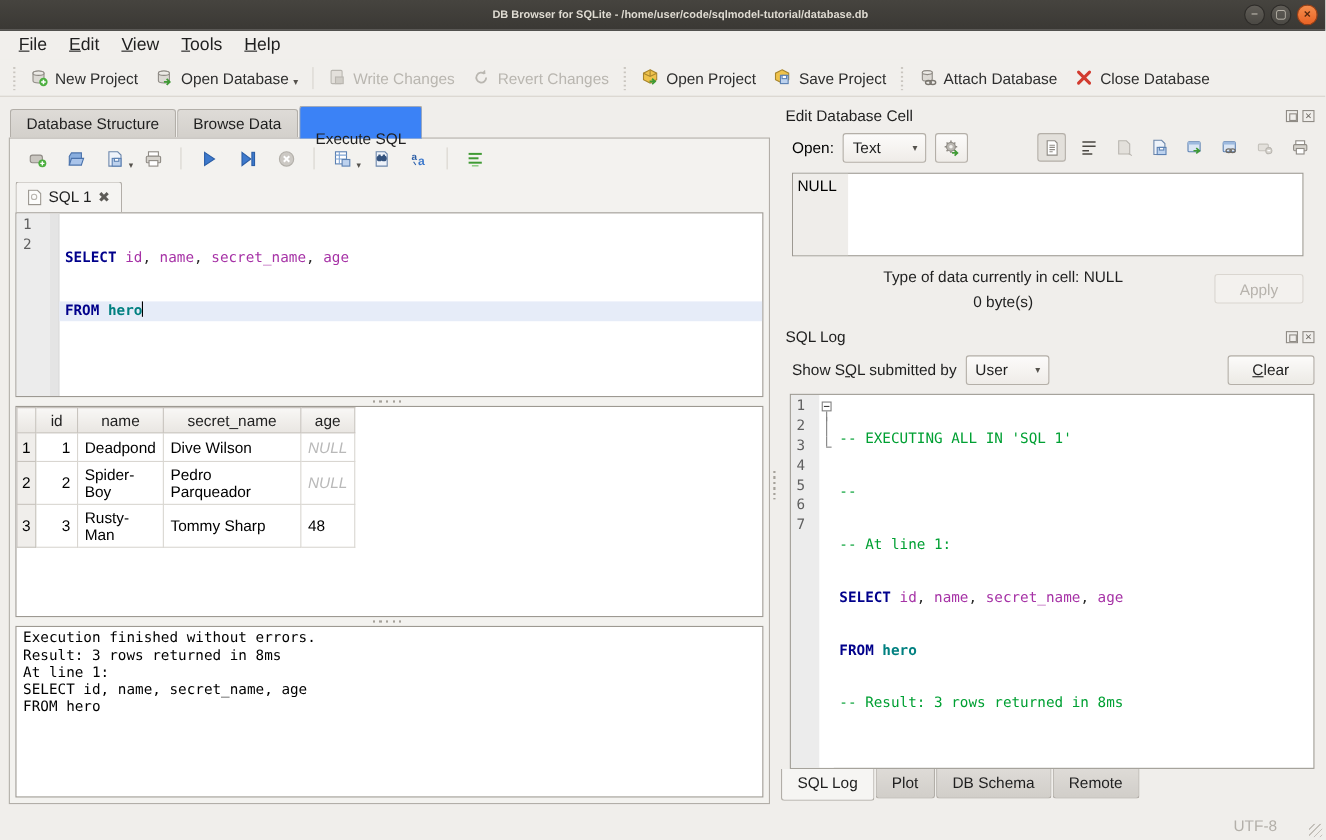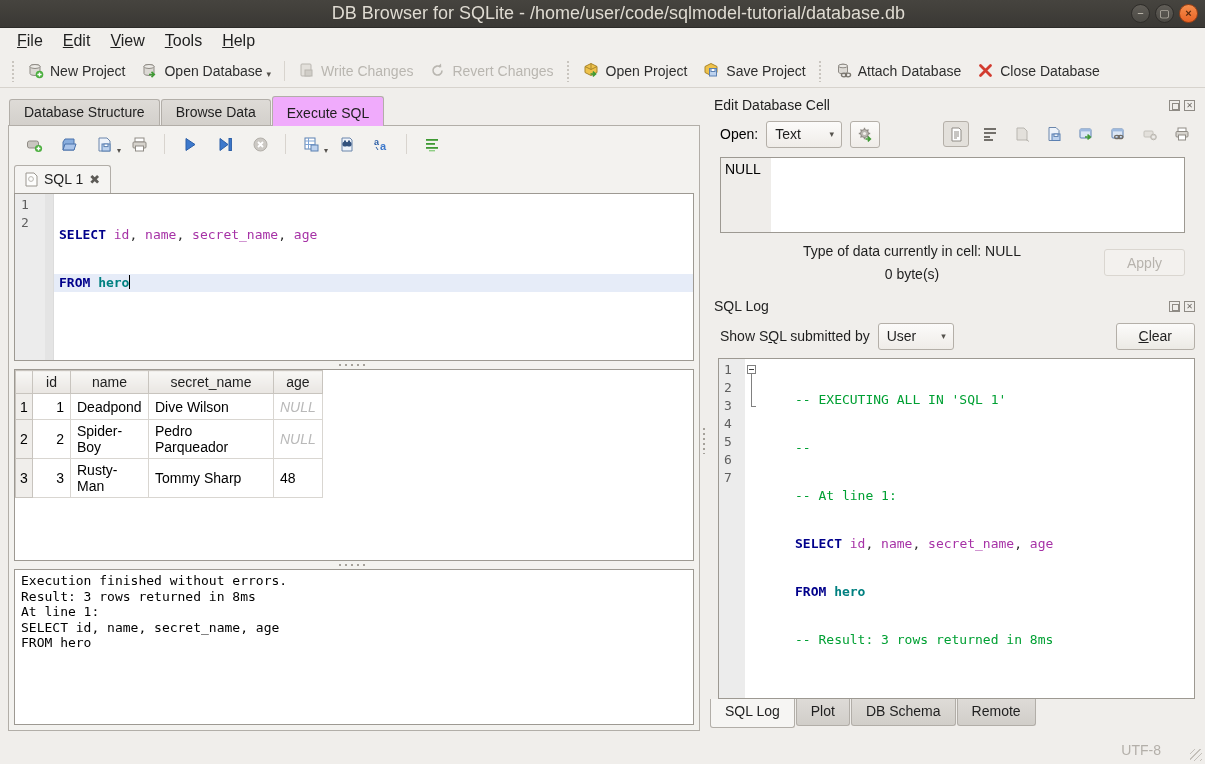--- a/index.html
+++ b/index.html
@@ -1,21 +1,21 @@
 <!DOCTYPE html>
 <html><head>
 <meta charset="utf-8">
 <style>
   * { margin:0; padding:0; box-sizing:border-box; }
   html,body { width:1205px; height:764px; font-family:"Liberation Sans",sans-serif; background:#f0eeeb; overflow:hidden; }
   .window { width:1205px; height:764px; display:flex; flex-direction:column; background:#f0eeeb; }
 
   
   .titlebar { height:28px; background:linear-gradient(#46443f,#3a3834); display:flex; align-items:center; justify-content:center; position:relative; border-bottom:1px solid #2c2b28; flex:none; }
-  .titlebar .title { color:#dfdbd2; font-size:18px; font-weight:normal;margin-left:32px; }
+  .titlebar .title { color:#dfdbd2; font-size:10px; font-weight:bold;margin-left:32px; }
   .winbtns { position:absolute; right:7px; top:4px; display:flex; gap:5px; }
   .winbtn { width:19px; height:19px; border-radius:50%; background:linear-gradient(#605d57,#4b4944); border:1px solid #2e2c29; color:#cfcabe; font-size:11px; line-height:17px; text-align:center; }
   .winbtn.close { background:linear-gradient(#f58e4d,#e96325); border-color:#9c4116; color:#57280e; font-weight:bold; }
 
   
   .menubar { height:26px; background:#f1efec; display:flex; align-items:center; padding-left:8px; gap:2px; flex:none; }
   .menu-item { font-size:16px; color:#1f1f1f; padding:3px 9px; }
   .menu-item u { text-decoration:underline; }
 
   
@@ -30,21 +30,21 @@
   
   .main { flex:1; display:flex; min-height:0; }
   .left-pane { width:700px; flex:none; padding:7px 0 4px 8px; display:flex; flex-direction:column; }
   .vsplit { width:8px; flex:none; position:relative; }
   .vsplit .dots { position:absolute; left:3px; top:340px; width:2px; height:26px; background:repeating-linear-gradient(#a5a19a 0 2px, transparent 2px 5px); }
   .right-pane { flex:1; padding:5px 8px 0 0; display:flex; flex-direction:column; min-width:0; }
 
   
   .tabbar { display:flex; align-items:flex-end; height:30px; flex:none; padding-left:1px; }
   .tab { font-size:14px; color:#1f1f1f; background:linear-gradient(#dedbd7,#d3d0cb); border:1px solid #b2aea8; border-bottom:none; padding:4px 14px 5px; height:26px; border-radius:3px 3px 0 0; margin-right:1px; }
-  .tab.active { background:#f0abfc; height:30px; padding-top:8px; position:relative; z-index:2; margin-bottom:-1px; }
+  .tab.active { background:#3b82f6; height:30px; padding-top:21px; position:relative; z-index:2; margin-bottom:-1px; }
   .tab-frame { flex:1; border:1px solid #b2aea8; background:#f3f2ef; display:flex; flex-direction:column; min-height:0; position:relative; z-index:1; }
 
   
   .ed-toolbar { height:36px; display:flex; align-items:center; gap:13px; padding-left:14px; flex:none; }
   .ed-toolbar .tsep { margin:0 1px; }
   .ibtn { width:22px; height:22px; display:flex; align-items:center; justify-content:center; position:relative; }
   .ibtn .dd { position:absolute; right:-6px; bottom:0; font-size:8px; color:#55524d; }
 
   
   .subtabbar { height:31px; display:flex; align-items:flex-end; padding-left:5px; flex:none; }
@@ -116,21 +116,21 @@
   .logbox { margin:4px 2px 0 10px; flex:1; border:1px solid #9d9992; background:#fff; display:flex; font-family:"DejaVu Sans Mono",monospace; font-size:13px; overflow:hidden; min-height:0; }
   .logbox .gutter { width:26px; }
   .logbox .gutter .ln { padding-left:5px; }
   .logbox .foldstrip { width:13px; background:#fff; flex:none; position:relative; padding-top:2px; }
   .fm { position:relative; height:18px; }
   .fm .minusbox { position:absolute; left:2px; top:4px; width:9px; height:9px; border:1px solid #808080; background:#fff; }
   .fm .minusbox:after { content:""; position:absolute; left:1px; top:3px; width:5px; height:1px; background:#404040; }
   .fm .vline { position:absolute; left:6px; top:0; width:1px; height:18px; background:#808080; }
   .fm .vline.half { height:9px; }
   .fm .hstub { position:absolute; left:6px; top:9px; width:5px; height:1px; background:#808080; }
-  .logcode { flex:1; padding-top:2px; white-space:pre;margin-left:32px; }
+  .logcode { flex:1; padding-top:2px; white-space:pre; }
 
   
   .bottom-tabs { height:36px; display:flex; align-items:flex-start; padding-left:2px; flex:none; margin-top:0; }
   .btab { font-size:14px; color:#1f1f1f; background:linear-gradient(#dedbd7,#d1cec9); border:1px solid #b2aea8; border-top:none; padding:4px 14px 5px; height:27px; border-radius:0 0 3px 3px; margin-right:1px; }
   .btab.active { background:#f6f5f3; height:29px; }
 
   
   .statusbar { height:29px; flex:none; display:flex; align-items:center; justify-content:flex-end; padding-right:44px; position:relative; }
   .statusbar .enc { color:#b3afa9; font-size:14px; }
   .statusbar .sgrip { position:absolute; right:3px; bottom:3px; width:12px; height:12px; background:repeating-linear-gradient(135deg, transparent 0 3px, #c4c0ba 3px 4px); }

